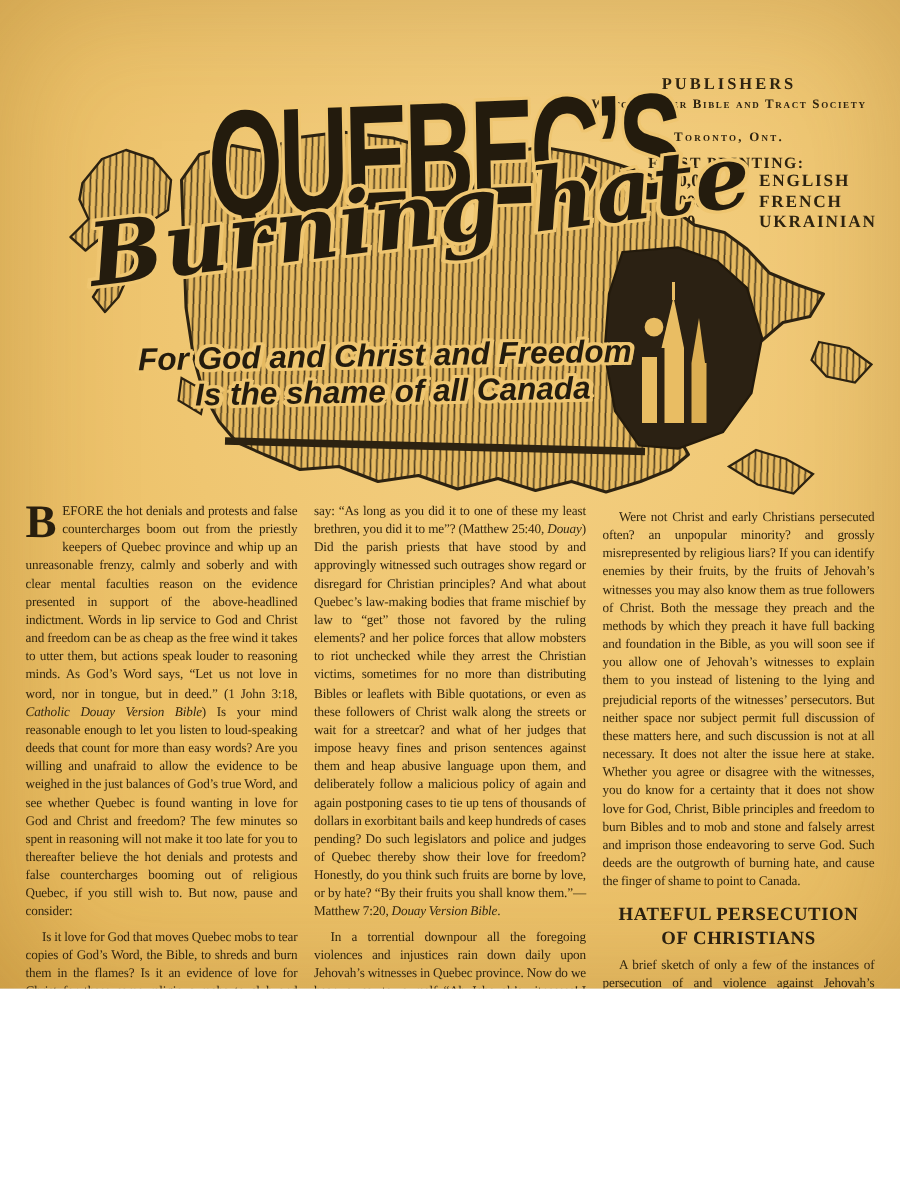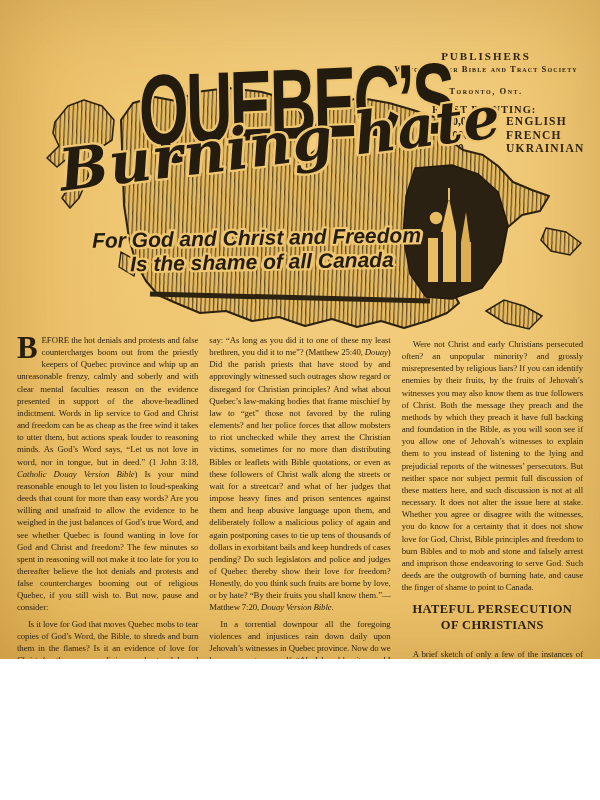--- a/index.html
+++ b/index.html
@@ -60,21 +60,21 @@
   .para{
     margin:0; font-size:8.8px; line-height:12.15px; text-align:justify;
     letter-spacing:-0.1px; word-spacing:-0.2px;
   }
   .para.indent{text-indent:11px; margin-top:4px;}
   .dropcap{
     float:left; font-size:31px; line-height:25px; font-weight:bold;
     padding:1px 4px 0 0; color:#281e0e;
   }
   .col-heading{
-    margin:8px 2px 15px; text-align:center; font-size:12.5px; font-weight:bold;
+    margin:8px 2px 4px; text-align:center; font-size:12.5px; font-weight:bold;
     line-height:1.28; letter-spacing:0.4px; color:#2b2010;
   }
 </style>
 </head>
 <body>
 
 <div class="page">
 
   <div class="pub">
     <div class="pub-label">PUBLISHERS</div>

